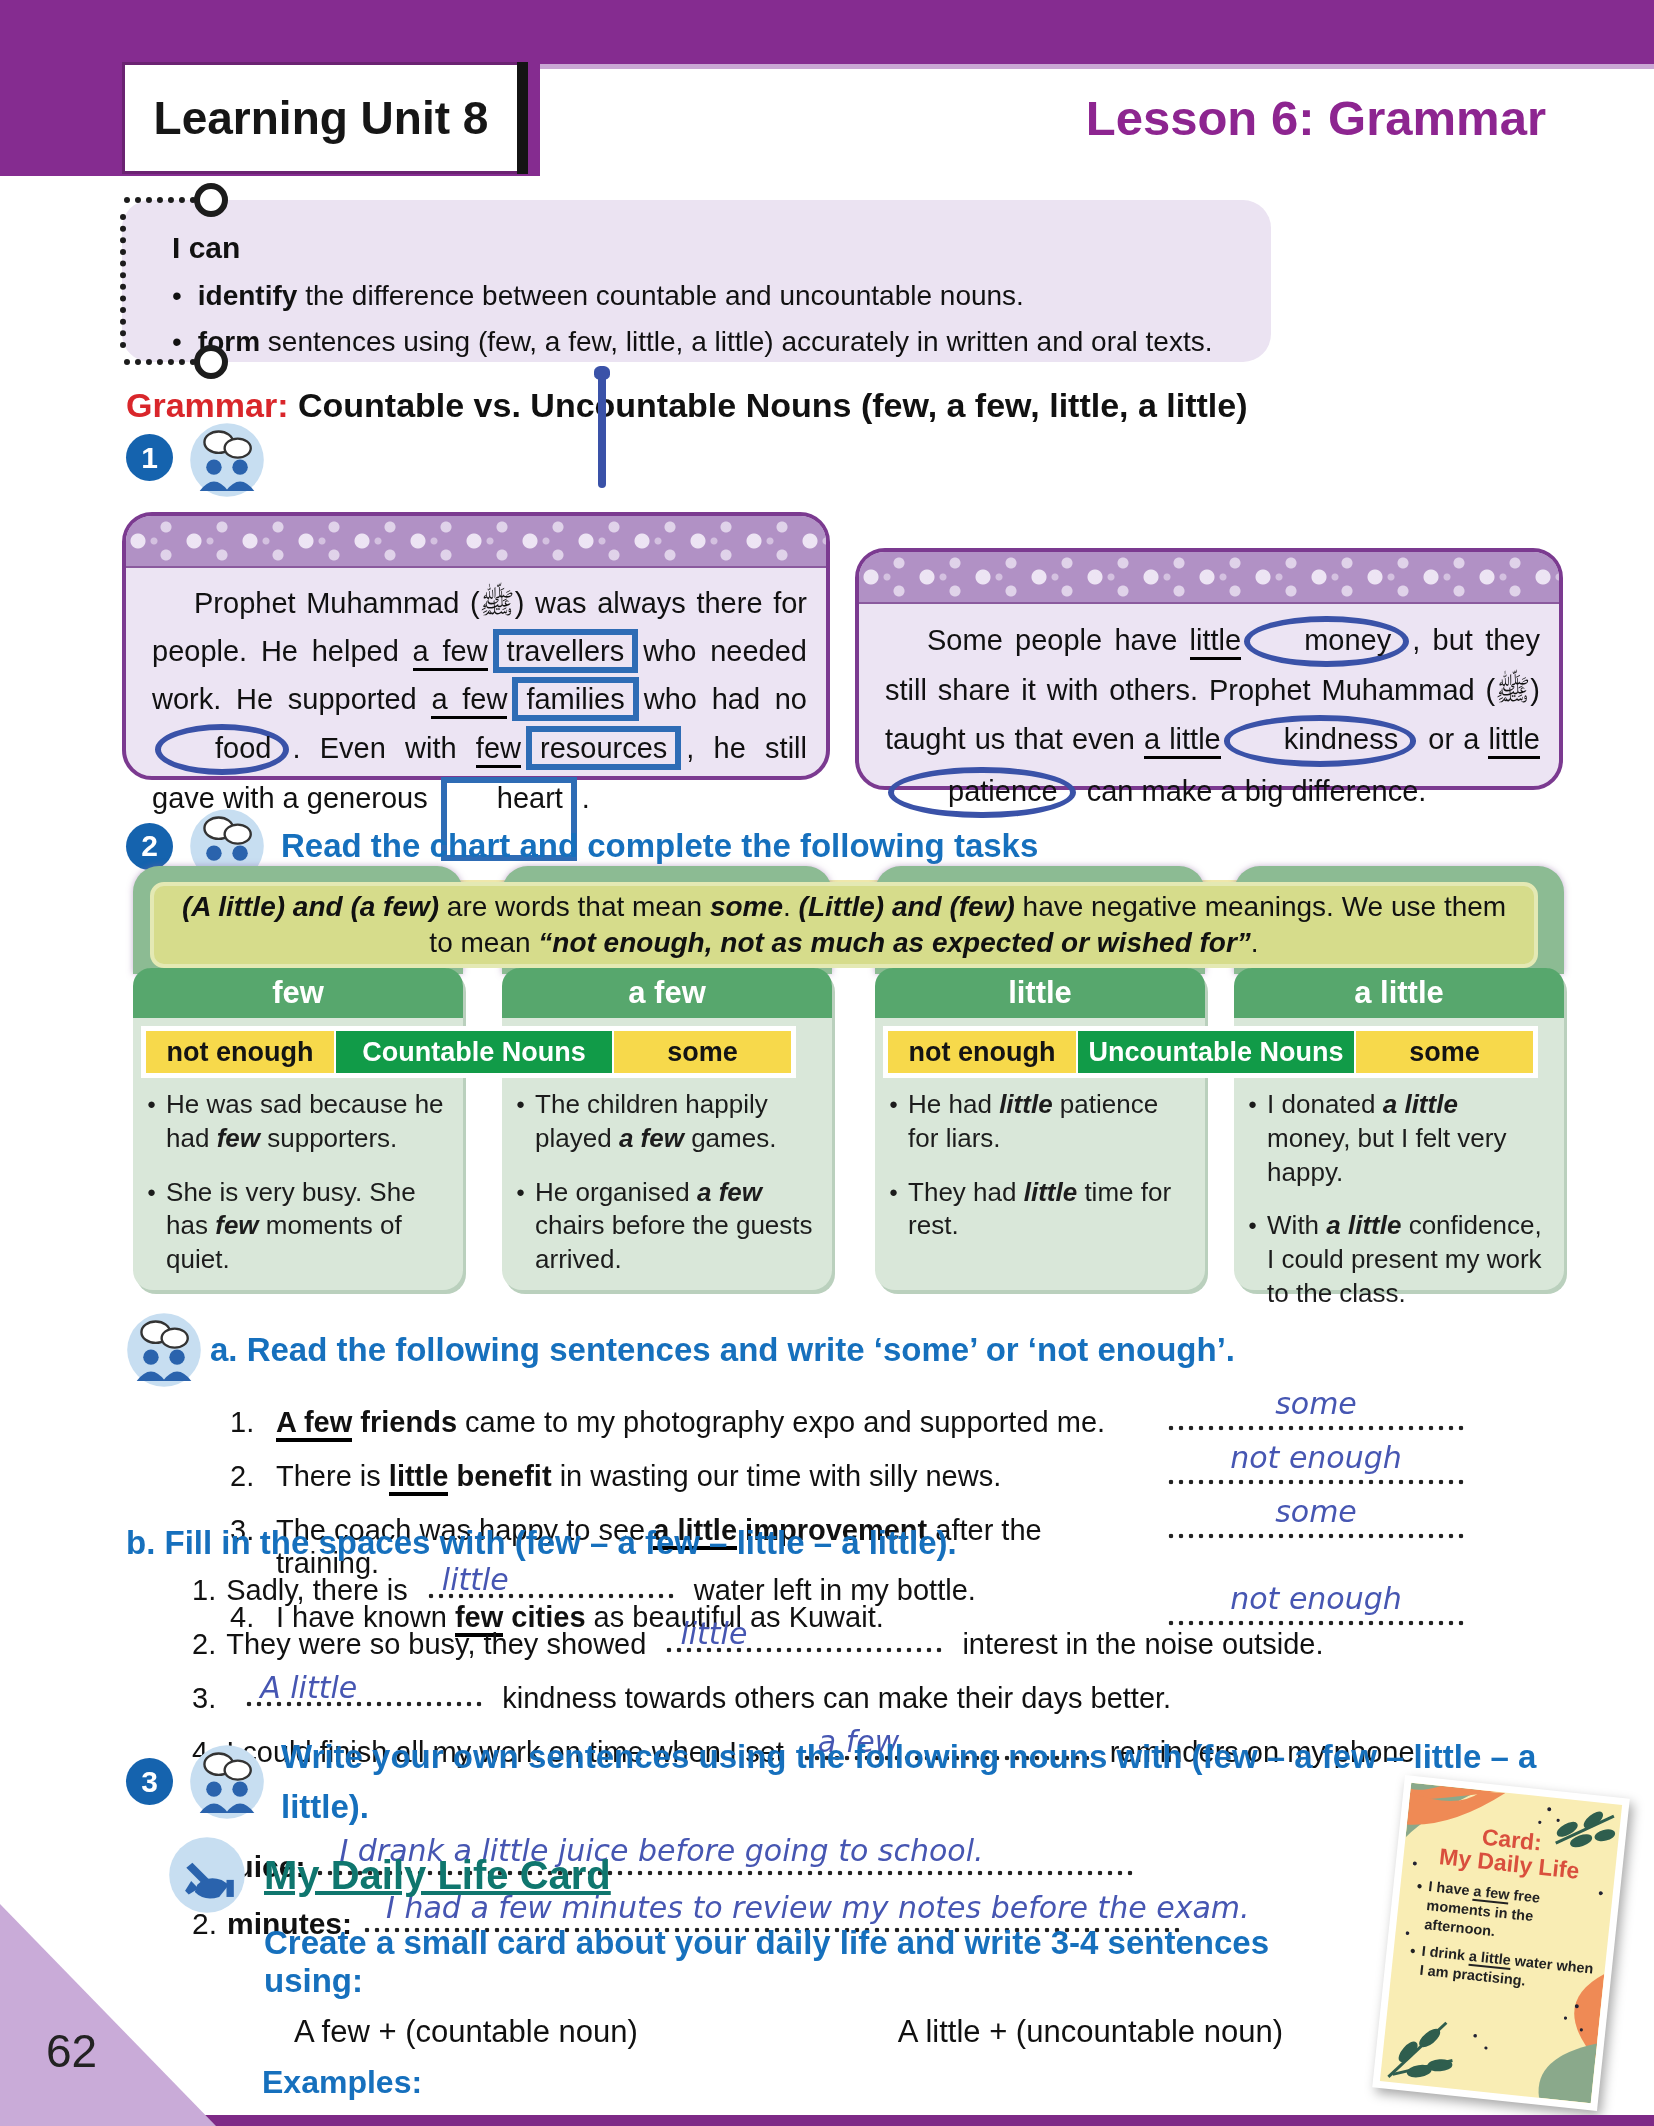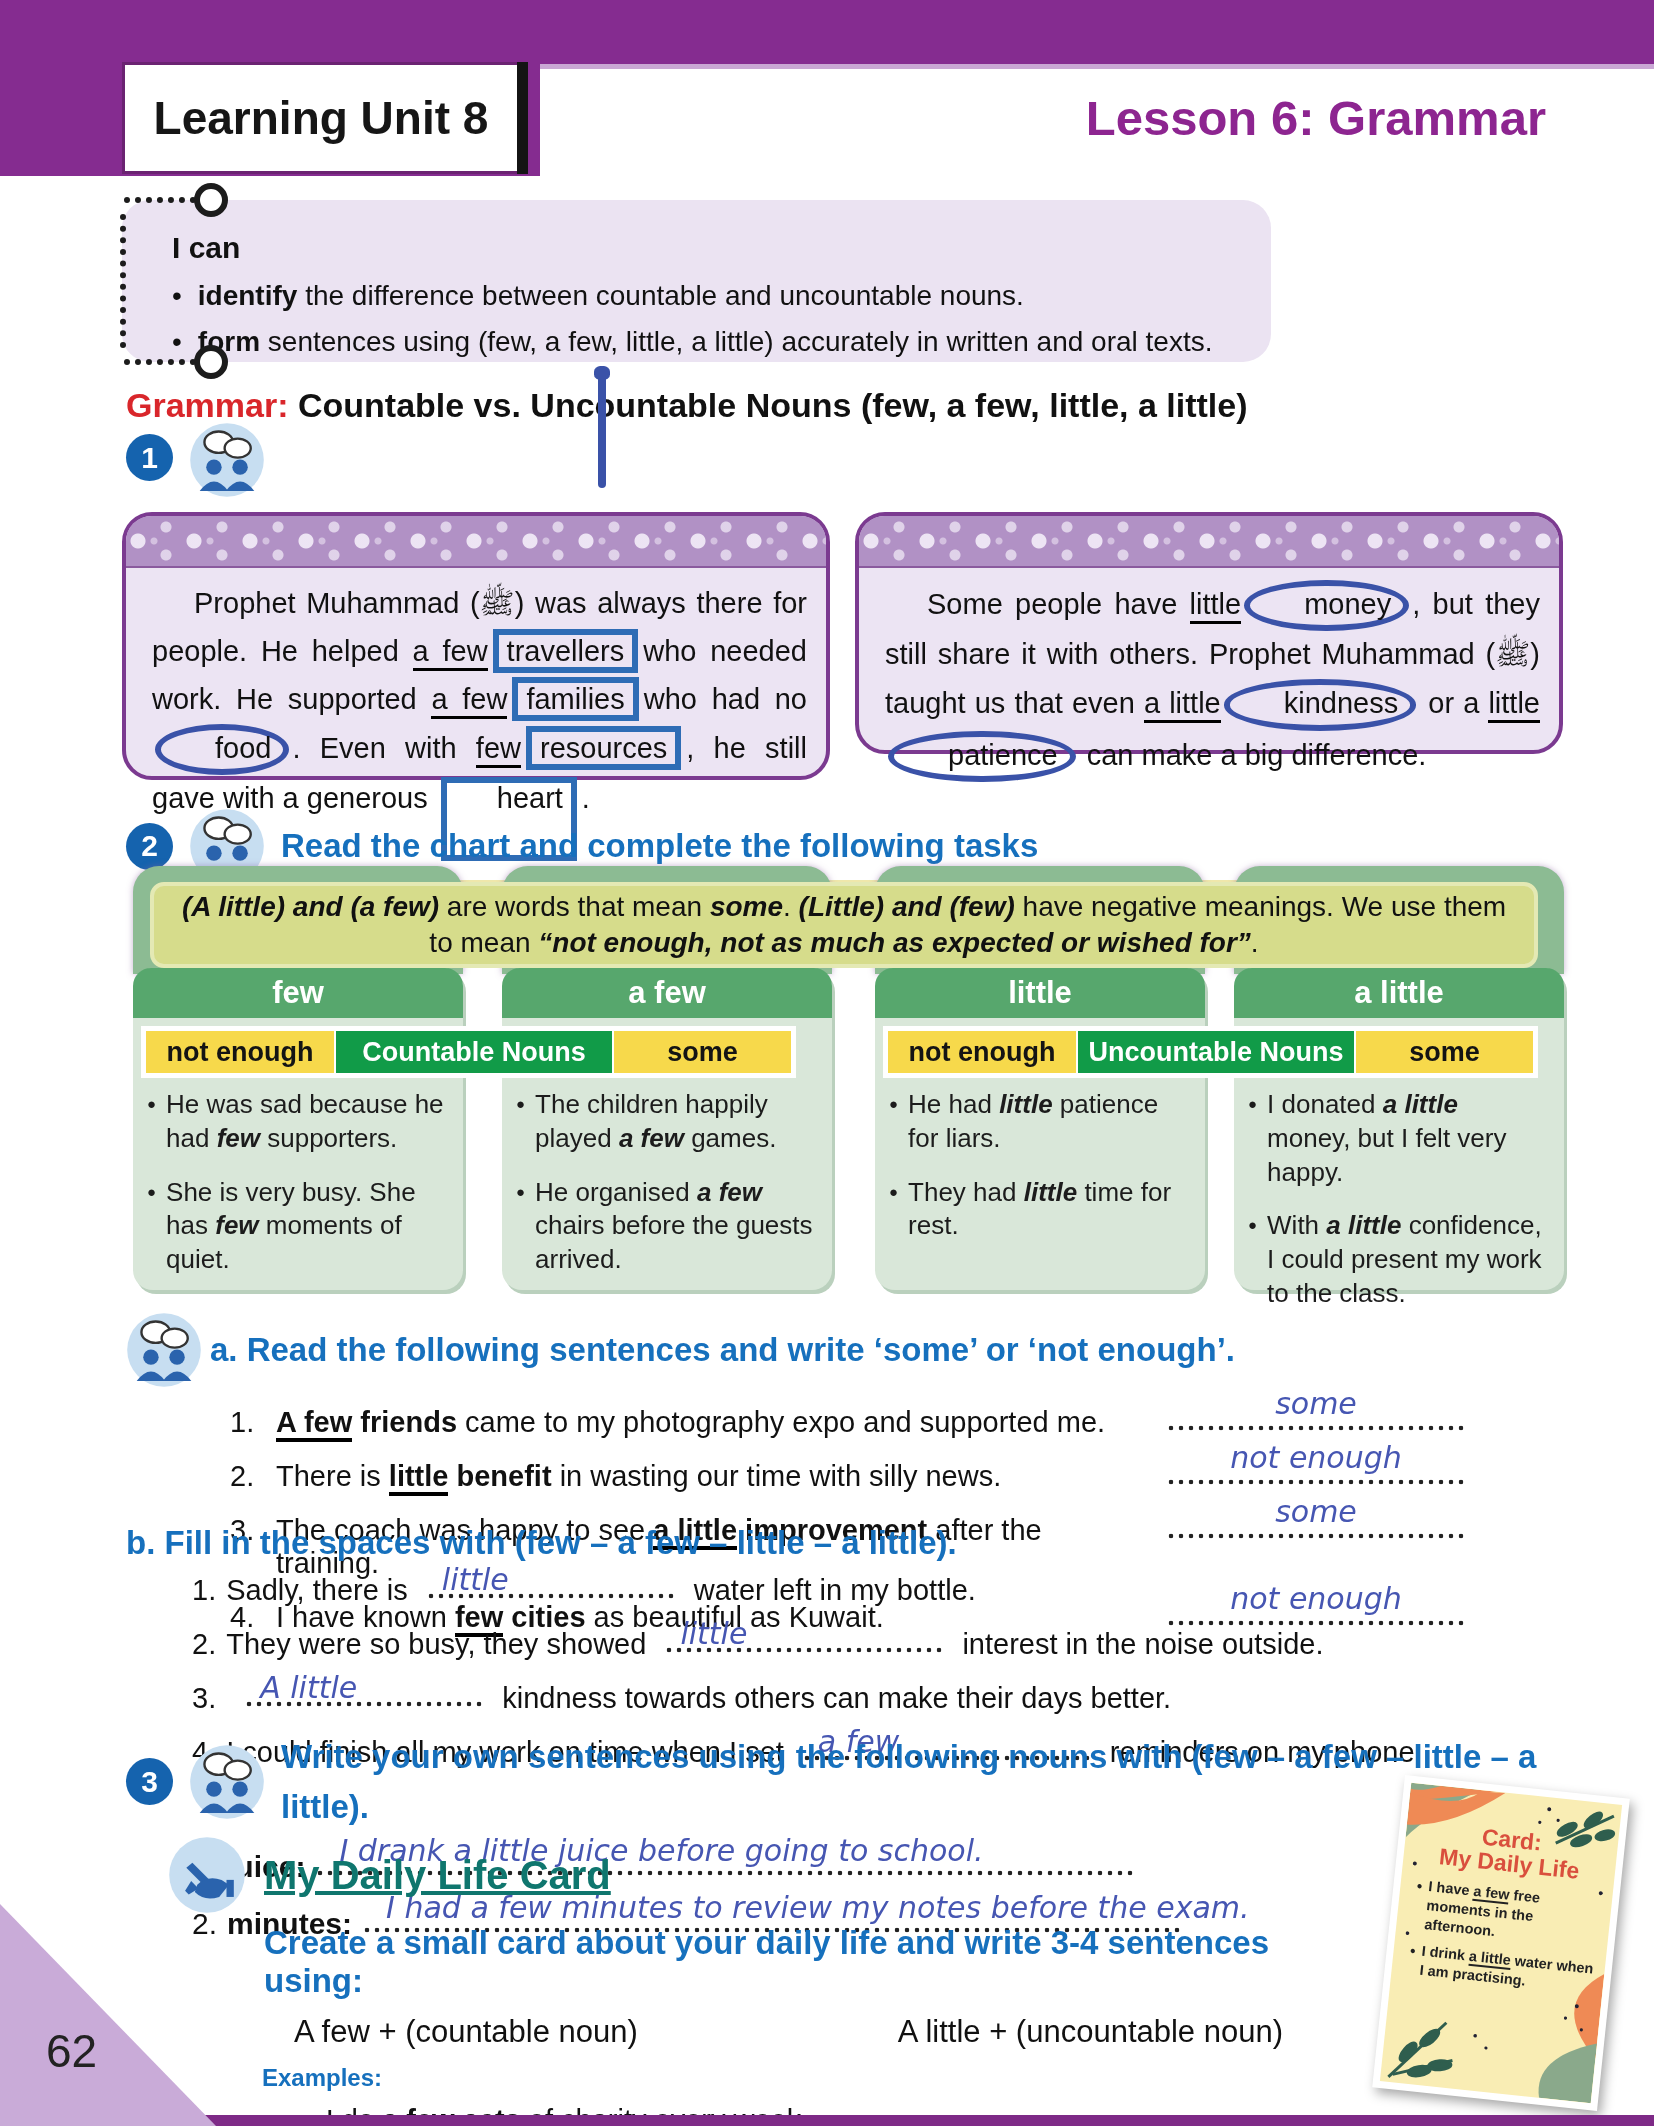--- a/index.html
+++ b/index.html
@@ -39,21 +39,21 @@
   .t1 .picon{margin-top:-12px;}
   .t1 .line2{margin-left:2px;margin-top:6px;display:flex;align-items:center;gap:14px;}
   .note-box{border:7px solid #2e6cb5;padding:2px 14px;}
   .note-oval-h{border:6px solid #3a52a8;border-radius:50%;padding:6px 10px 44px 12px;margin-bottom:-60px;display:inline-block;}
   .pen-vstroke{position:absolute;left:598px;top:366px;width:8px;height:122px;background:#3a52a8;border-radius:4px;}
   .pen-vstroke::before{content:"";position:absolute;left:-4px;top:0;width:16px;height:14px;background:#3a52a8;border-radius:40%;}
 
   
   .pcard{position:absolute;top:512px;background:#ece4f3;border:4px solid #7b3a90;border-radius:30px;overflow:visible;}
   .pcard.l{left:122px;width:700px;height:260px;}
-  .pcard.r{left:855px;width:700px;height:234px;}
+  .pcard.r{left:855px;width:700px;height:234px;margin-top:36px;}
   .ornament{height:50px;border-radius:25px 25px 0 0;background:#b191c5;border-bottom:2px solid #8a5a9e;
     background-image:
       radial-gradient(circle at 12px 25px, rgba(240,233,246,.95) 7px, transparent 8px),
       radial-gradient(circle at 40px 11px, rgba(240,233,246,.75) 5px, transparent 6px),
       radial-gradient(circle at 40px 39px, rgba(240,233,246,.75) 5px, transparent 6px),
       radial-gradient(circle at 28px 25px, rgba(240,233,246,.55) 3px, transparent 4px);
     background-size:56px 50px;}
   .ptext{padding:12px 19px 0 26px;font-size:29px;line-height:1.65;text-align:justify;text-indent:42px;}
   .und{border-bottom:3px solid #000;padding-bottom:1px;}
   .bxn{border:6px solid #2e6cb5;padding:0 8px;margin:0 5px;white-space:nowrap;}
@@ -107,21 +107,21 @@
            background-image:radial-gradient(circle,#222 2px,transparent 2.6px);background-size:10px 8px;background-repeat:repeat-x;background-position:left bottom;}
   .ansline .hw{position:absolute;left:24px;top:-14px;}
 
   
   .daily{position:absolute;left:168px;top:1836px;width:1200px;}
   .daily-title-row{display:flex;align-items:center;gap:18px;}
   .wicon{width:78px;height:78px;flex:0 0 auto;}
   .daily-title{color:#0f766e;font-weight:bold;font-size:40px;text-decoration:underline;}
   .daily-sub{color:#1670bd;font-weight:bold;font-size:33px;margin:10px 0 0 96px;}
   .patterns{display:flex;gap:260px;margin:14px 0 0 126px;font-size:31px;}
-  .examples-label{color:#1670bd;font-weight:bold;font-size:24px;margin:14px 0 0 94px;}
+  .examples-label{color:#1670bd;font-weight:bold;font-size:32px;margin:14px 0 0 94px;}
   .ex-li{display:flex;gap:14px;margin:12px 0 0 134px;font-size:29px;}
   .ex-li .dot{font-size:16px;margin-top:5px;}
 
   
   .mini{position:absolute;left:1388px;top:1786px;width:226px;height:314px;background:#fff;
         box-shadow:4px 5px 12px rgba(0,0,0,.35);transform:rotate(6deg);padding:7px;box-sizing:border-box;}
   .mini-in{position:relative;width:100%;height:100%;background:#f9edb4;overflow:hidden;}
   .mini svg.deco{position:absolute;inset:0;}
   .mini-title{position:relative;margin-top:34px;text-align:center;color:#d94f3d;font-weight:bold;font-size:23px;line-height:1.05;}
   .mini-bul{position:relative;margin:10px 10px 0 16px;font-size:14.5px;font-weight:bold;color:#222;line-height:1.3;}

